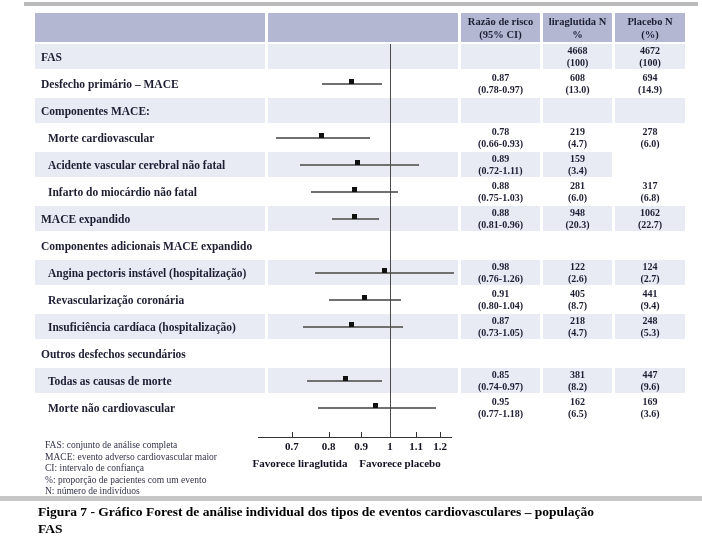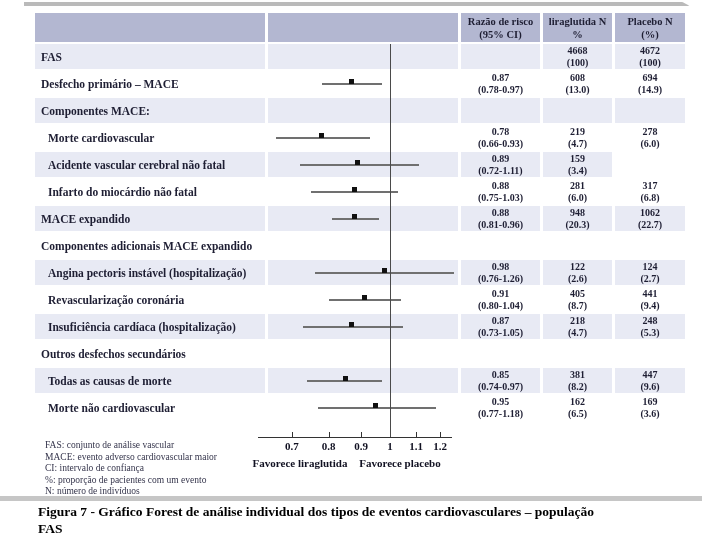--- a/index.html
+++ b/index.html
@@ -1,18 +1,18 @@
 <!DOCTYPE html>
 <html><head>
 <meta charset="utf-8">
 <style>
   html,body{margin:0;padding:0;background:#ffffff;}
   .page{
     position:relative; width:702px; height:542px; background:#ffffff;
-    font-family:"Liberation Serif","DejaVu Serif",serif; color:#1e1e33; overflow:hidden;border-radius:31px;
+    font-family:"Liberation Serif","DejaVu Serif",serif; color:#1e1e33; overflow:hidden;
   }
   .strip-top{position:absolute;left:24px;top:2px;width:674px;height:4px;background:#a3a3a3;opacity:.75;}
   .strip-bottom{position:absolute;left:0;top:496px;width:702px;height:5px;background:#c6c6c6;}
 
   .table{position:absolute;left:35px;top:13px;width:650px;height:470px;}
   .header-row{display:flex;gap:3px;height:29px;margin-bottom:2px;}
   .row{display:flex;gap:3px;height:25px;margin-bottom:2px;}
   .cell{box-sizing:border-box;}
   .c-label{width:230px;display:flex;align-items:center;padding-left:6px;font-weight:bold;font-size:11.5px;}
   .c-label.indent{padding-left:13px;}
@@ -334,21 +334,21 @@
         <div class="tick-label" style="left: 381.21px;">1.1</div>
         <div class="tick" style="left: 405.138px;"></div>
         <div class="tick-label" style="left: 405.138px;">1.2</div>
       </div>
 
     <div class="favor favor-left">Favorece liraglutida</div>
     <div class="favor favor-right">Favorece placebo</div>
   </div>
 
   <div class="footnotes">
-    <div>FAS: conjunto de análise vascular</div>
+    <div>FAS: conjunto de análise completa</div>
     <div>MACE: evento adverso cardiovascular maior</div>
     <div>CI: intervalo de confiança</div>
     <div>%: proporção de pacientes com um evento</div>
     <div>N: número de indivíduos</div>
   </div>
 
   <div class="strip-bottom"></div>
 
   <div class="caption">
     <div>Figura 7 - Gráfico Forest de análise individual dos tipos de eventos cardiovasculares – população</div>

